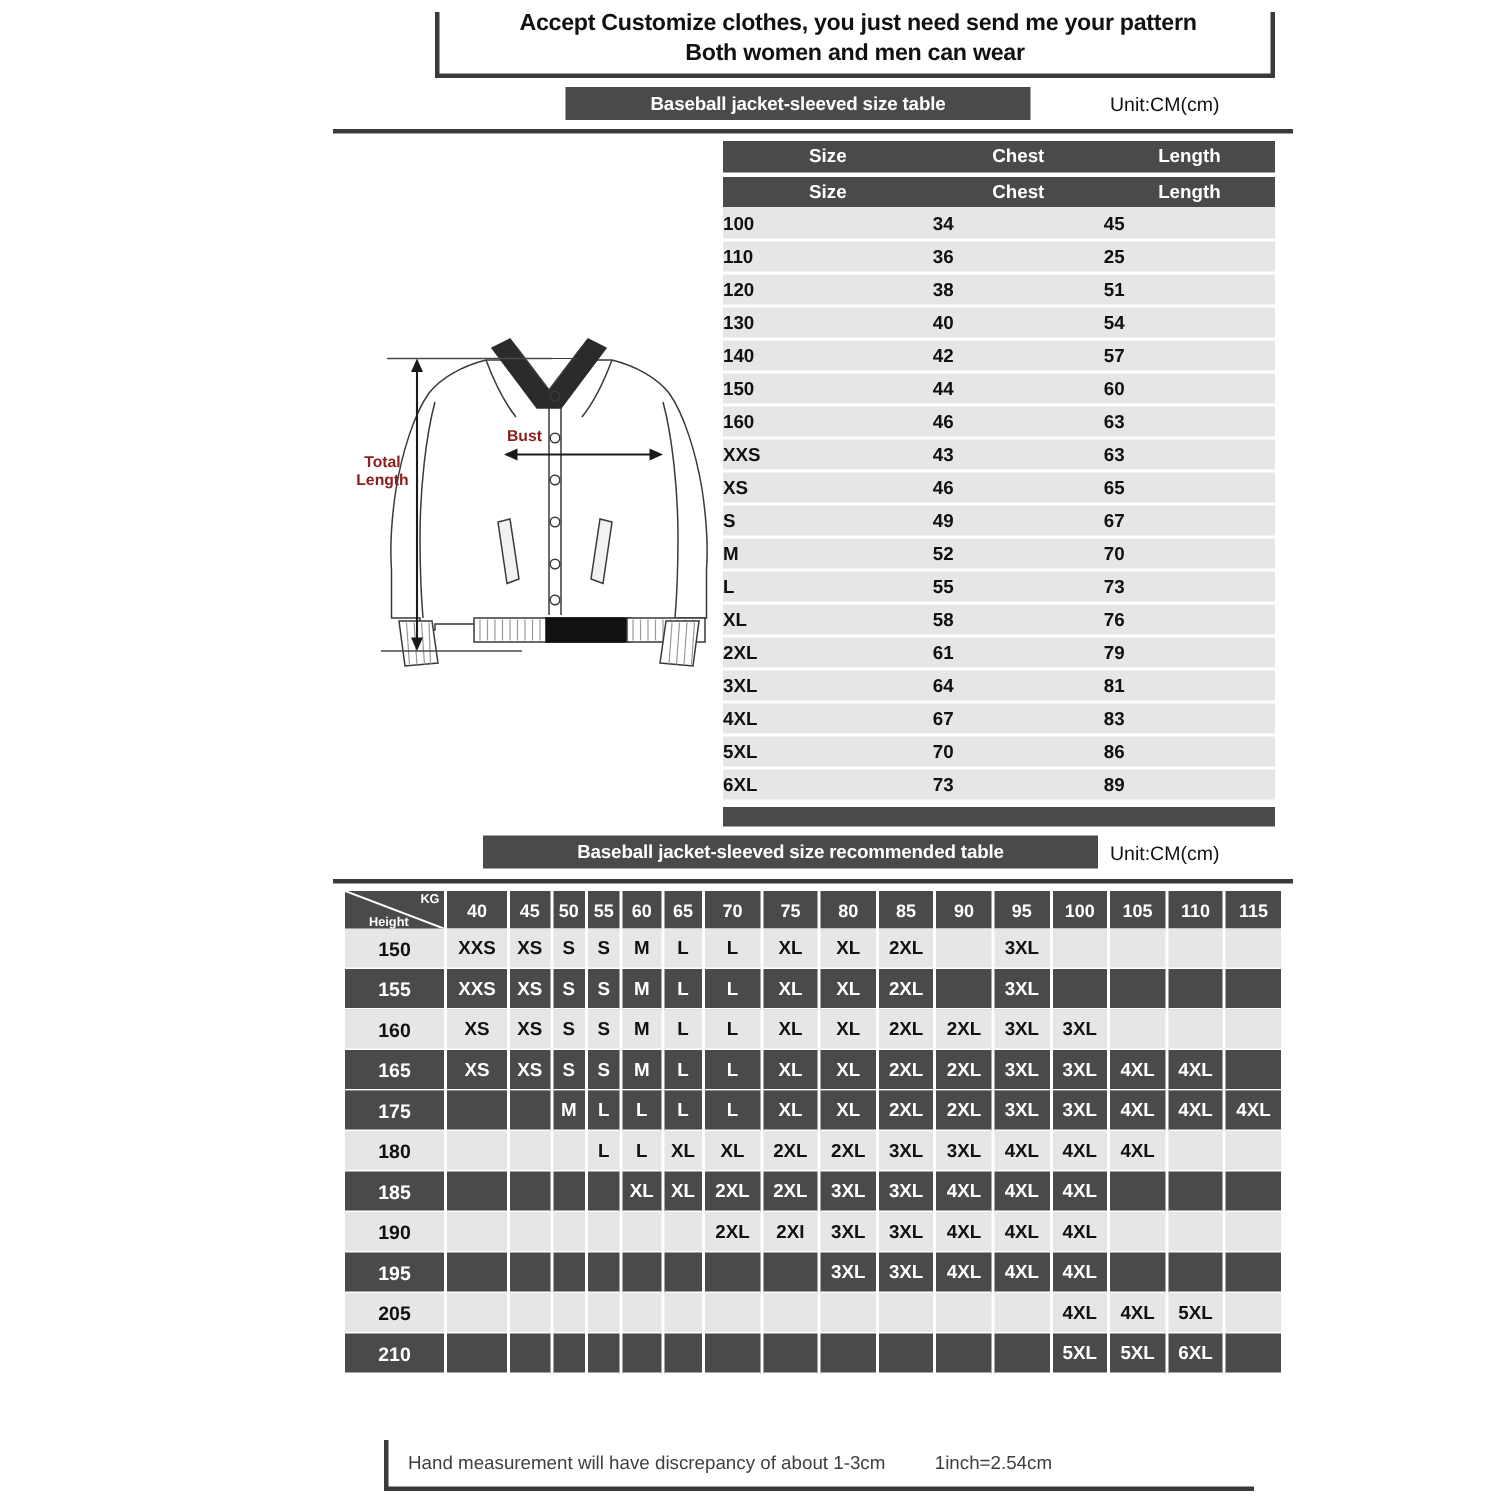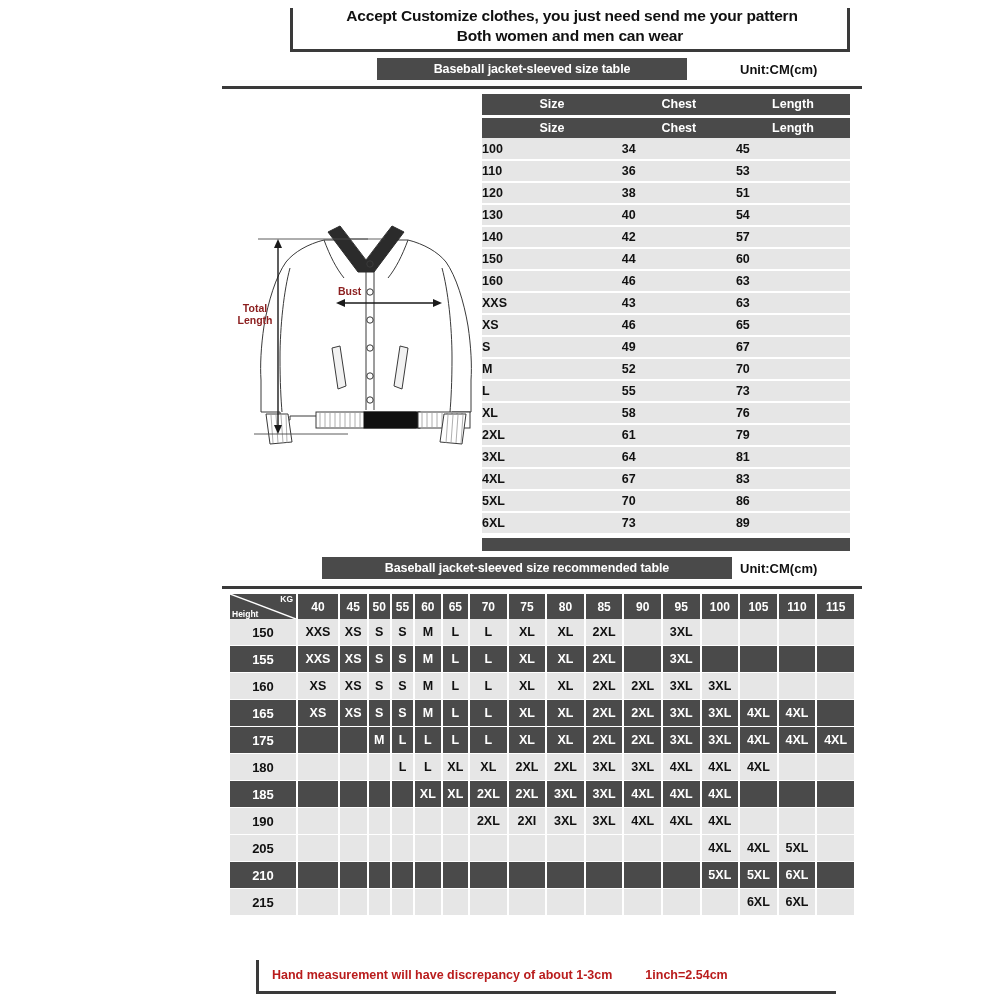--- a/index.html
+++ b/index.html
@@ -32,21 +32,21 @@
   .banner-row {
     position: absolute; left: 180px; width: 640px; height: 18px;
   }
   .banner-box {
     position: absolute; background: #4a4a4a; color: #ffffff;
     font-size: 12.5px; font-weight: bold;
     display: flex; align-items: center; justify-content: center;
     height: 22px; letter-spacing: -0.1px;
   }
   .banner-unit {
-    position: absolute; font-size: 13px; font-weight: bold; color: #111;
+    position: absolute; font-size: 13px; font-weight: normal; color: #111;
     height: 22px; display: flex; align-items: center;
   }
   .hrule {
     position: absolute; left: 180px; width: 640px; height: 3px; background: #3a3a3a;
   }
 
   
   #main-table {
     position: absolute; left: 440px; top: 94px; width: 368px;
   }
@@ -89,21 +89,21 @@
     padding: 0;
   }
   #rec-table thead th.corner {
     background: #4a4a4a; position: relative; width: 66px; padding: 0;
   }
   .corner-inner { position: relative; width: 100%; height: 25px; }
   .corner-inner .kg {
     position: absolute; right: 3px; top: 0px; font-size: 8.5px; line-height: 10px;
   }
   .corner-inner .ht {
-    position: absolute; left: 2px; bottom: 0px; font-size: 8.5px; line-height: 10px;
+    position: absolute; left: 16px; bottom: 0px; font-size: 8.5px; line-height: 10px;
   }
   .corner-inner .slash {
     position: absolute; left: 0; top: 0; width: 100%; height: 100%;
   }
   #rec-table tbody tr td {
     font-size: 12.5px; font-weight: bold; text-align: center;
     height: 27px; padding: 0; white-space: nowrap;
   }
   #rec-table tbody tr.light td { background: #e6e6e6; color: #111111; }
   #rec-table tbody tr.dark td { background: #4a4a4a; color: #ffffff; }
@@ -113,21 +113,21 @@
   #rec-table tbody tr.dark td { border-bottom: 1px solid #ffffff; }
 
   
   .foot-bracket {
     position: absolute; left: 214px; top: 960px; width: 580px; height: 34px;
     border-left: 3px solid #3a3a3a;
     border-bottom: 3px solid #3a3a3a;
   }
   .foot-text {
     position: absolute; left: 230px; top: 968px; width: 560px;
-    font-size: 12.5px; font-weight: bold; color: #b91c1c;
+    font-size: 12.5px; font-weight: normal; color: #404040;
   }
   .foot-text .gap { display: inline-block; width: 26px; }
 </style>
 </head>
 <body>
 
 <div id="page">
 
   <div class="title-bracket"></div>
   <div class="title-lines">
@@ -162,21 +162,21 @@
       </thead>
       <tbody id="size-body">
           <tr>
             <td>100</td>
             <td>34</td>
             <td>45</td>
           </tr>
           <tr>
             <td>110</td>
             <td>36</td>
-            <td>53</td>
+            <td>25</td>
           </tr>
           <tr>
             <td>120</td>
             <td>38</td>
             <td>51</td>
           </tr>
           <tr>
             <td>130</td>
             <td>40</td>
             <td>54</td>
@@ -547,20 +547,39 @@
             <td>2XI</td>
             <td>3XL</td>
             <td>3XL</td>
             <td>4XL</td>
             <td>4XL</td>
             <td>4XL</td>
             <td></td>
             <td></td>
             <td></td>
           </tr>
+          <tr class="dark">
+            <td class="ht-cell">195</td>
+            <td></td>
+            <td></td>
+            <td></td>
+            <td></td>
+            <td></td>
+            <td></td>
+            <td></td>
+            <td></td>
+            <td>3XL</td>
+            <td>3XL</td>
+            <td>4XL</td>
+            <td>4XL</td>
+            <td>4XL</td>
+            <td></td>
+            <td></td>
+            <td></td>
+          </tr>
           <tr class="light">
             <td class="ht-cell">205</td>
             <td></td>
             <td></td>
             <td></td>
             <td></td>
             <td></td>
             <td></td>
             <td></td>
             <td></td>
@@ -582,39 +601,20 @@
             <td></td>
             <td></td>
             <td></td>
             <td></td>
             <td></td>
             <td></td>
             <td></td>
             <td></td>
             <td>5XL</td>
             <td>5XL</td>
-            <td>6XL</td>
-            <td></td>
-          </tr>
-          <tr class="light">
-            <td class="ht-cell">215</td>
-            <td></td>
-            <td></td>
-            <td></td>
-            <td></td>
-            <td></td>
-            <td></td>
-            <td></td>
-            <td></td>
-            <td></td>
-            <td></td>
-            <td></td>
-            <td></td>
-            <td></td>
-            <td>6XL</td>
             <td>6XL</td>
             <td></td>
           </tr>
         </tbody>
     </table>
   </div>
 
   <div class="foot-bracket"></div>
   <div class="foot-text">
     <span>Hand measurement will have discrepancy of about  1-3cm</span>

